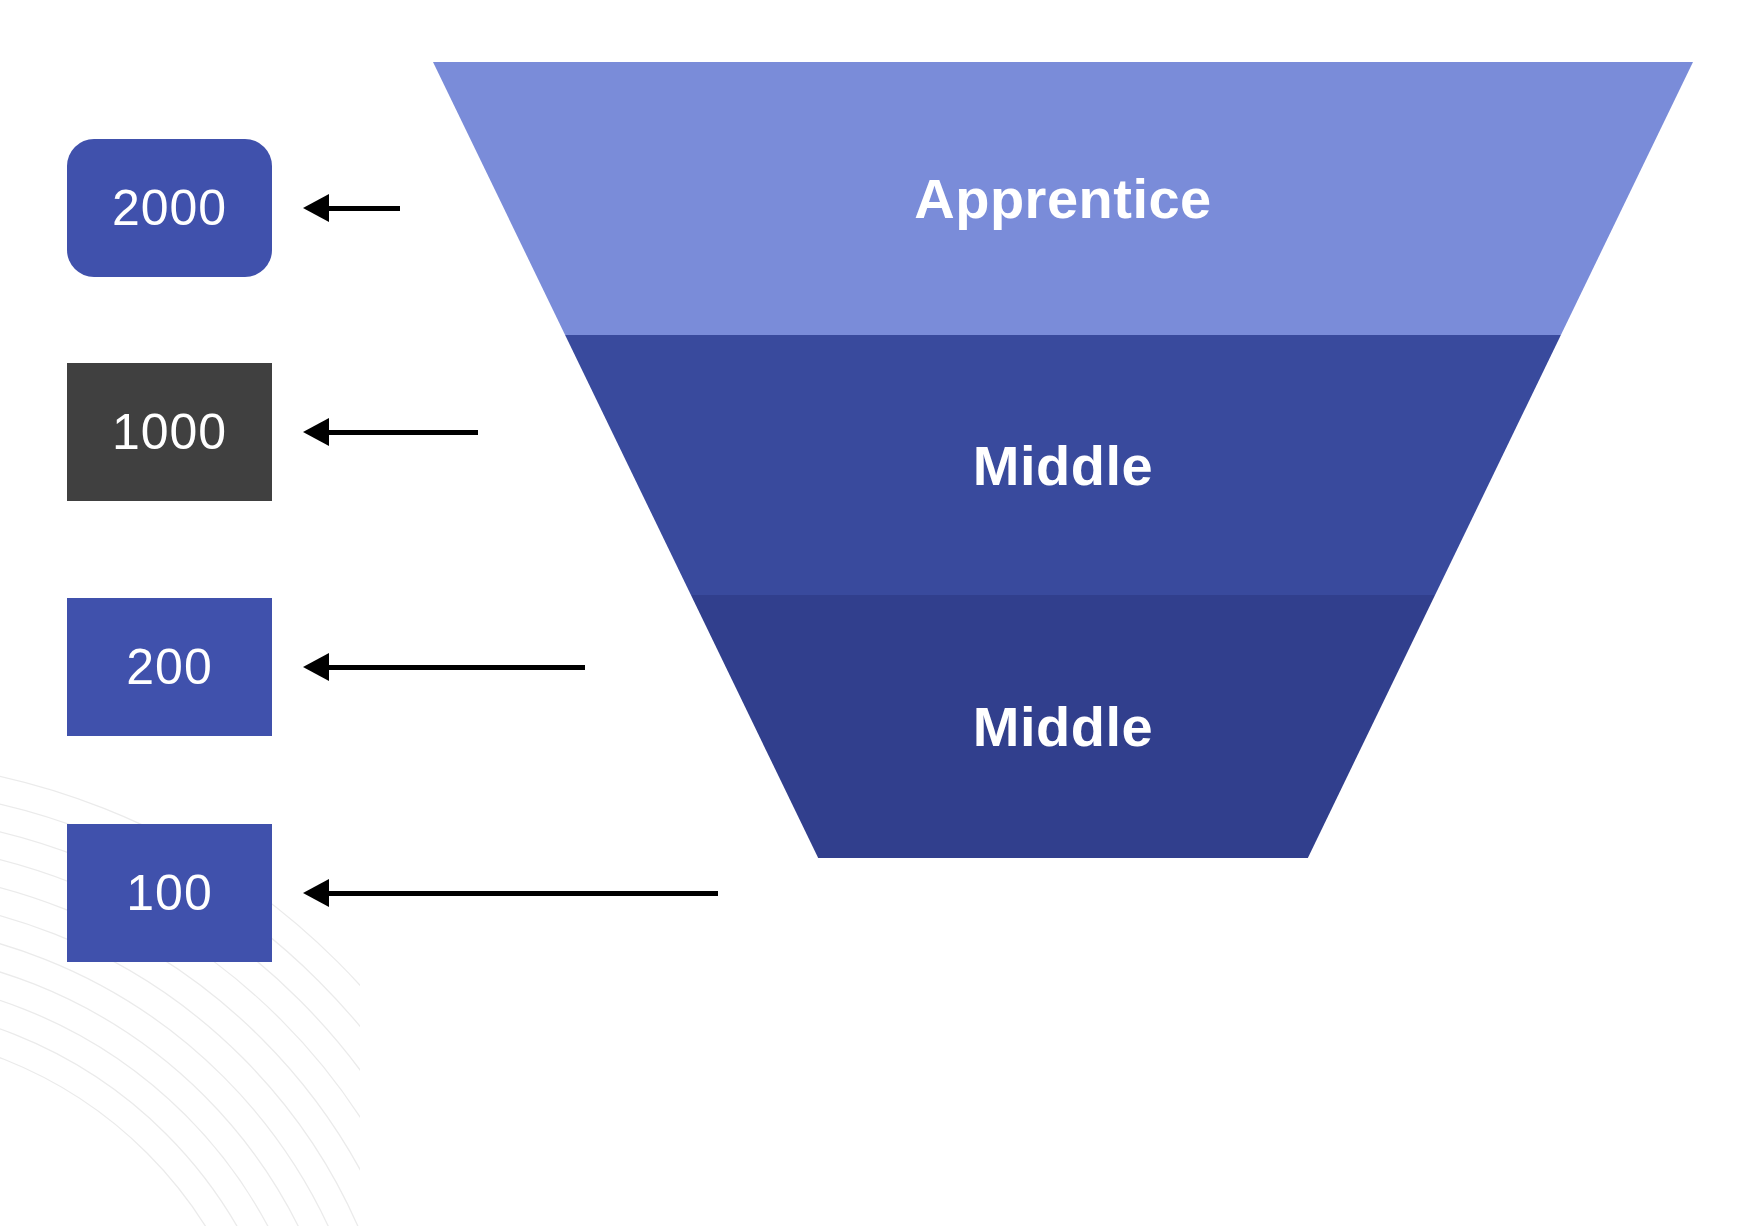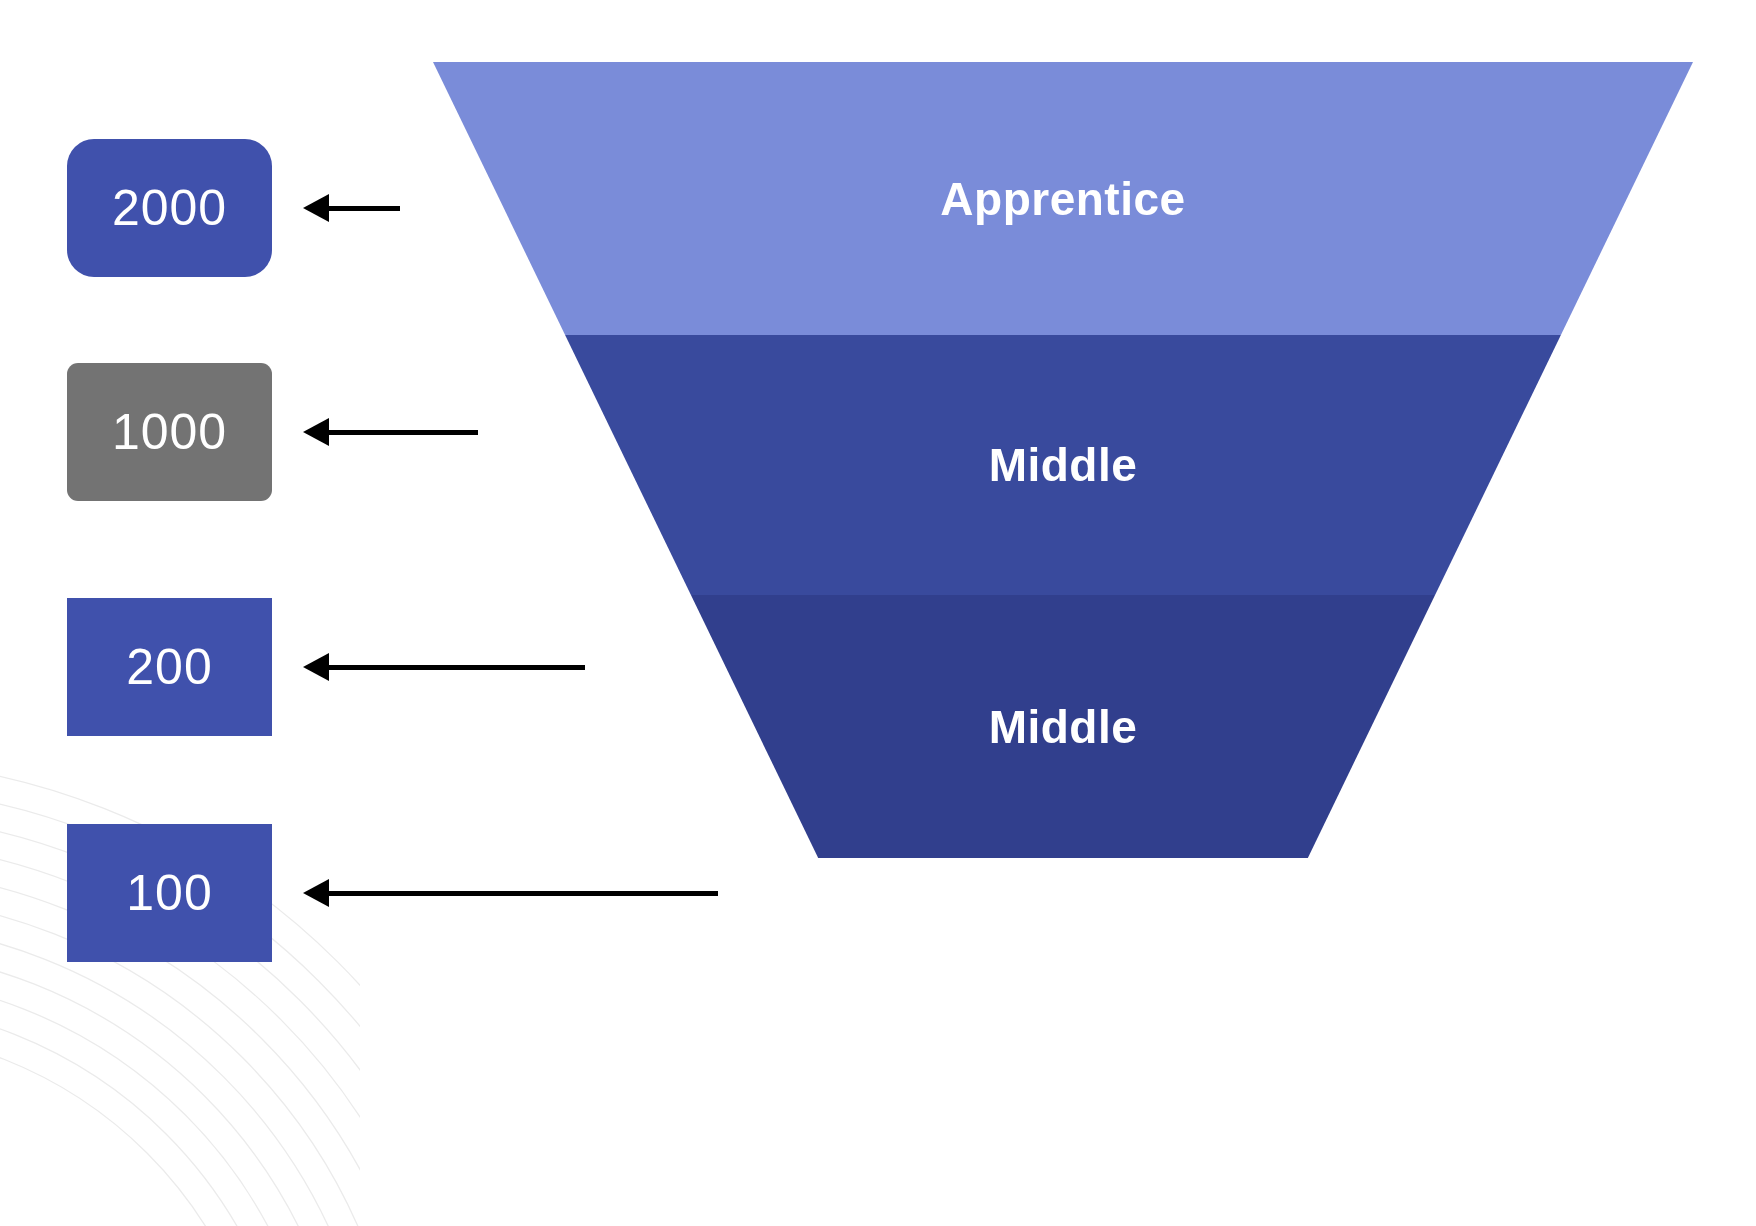--- a/index.html
+++ b/index.html
@@ -40,21 +40,21 @@
     display: flex;
     align-items: center;
     justify-content: center;
   }
   .band-0 { height: 273px; }
   .band-1 { height: 264px; }
   .band-2 { height: 260px; }
   .band-3 { height: 263px; }
   .stage-label {
     color: #ffffff;
-    font-size: 46px;
+    font-size: 56px;
     font-weight: 700;
     letter-spacing: 0.5px;
   }
 
   
   .value-box {
     position: absolute;
     left: 67px;
     width: 205px;
     height: 138px;
@@ -123,21 +123,21 @@
     </div>
     <div class="band band-2" style="background-color: rgb(57, 74, 157);">
       <span class="stage-label">Middle</span>
     </div>
     <div class="band band-3" style="background-color: rgb(49, 63, 141);">
       <span class="stage-label">Middle</span>
     </div>
   </div>
 
   <div class="value-box value-box-0" style="background-color: rgb(64, 81, 172); border-radius: 27px;">2000</div>
-  <div class="value-box value-box-1" style="background-color: #737373; border-radius: 11px;">1000</div>
+  <div class="value-box value-box-1" style="background-color: #404040;">1000</div>
   <div class="value-box value-box-2" style="background-color: rgb(64, 81, 172);">200</div>
   <div class="value-box value-box-3" style="background-color: rgb(64, 81, 172);">100</div>
 
   <div class="arrow arrow-0">
     <span class="arrow-head"></span>
     <span class="arrow-shaft"></span>
   </div>
   <div class="arrow arrow-1">
     <span class="arrow-head"></span>
     <span class="arrow-shaft"></span>

